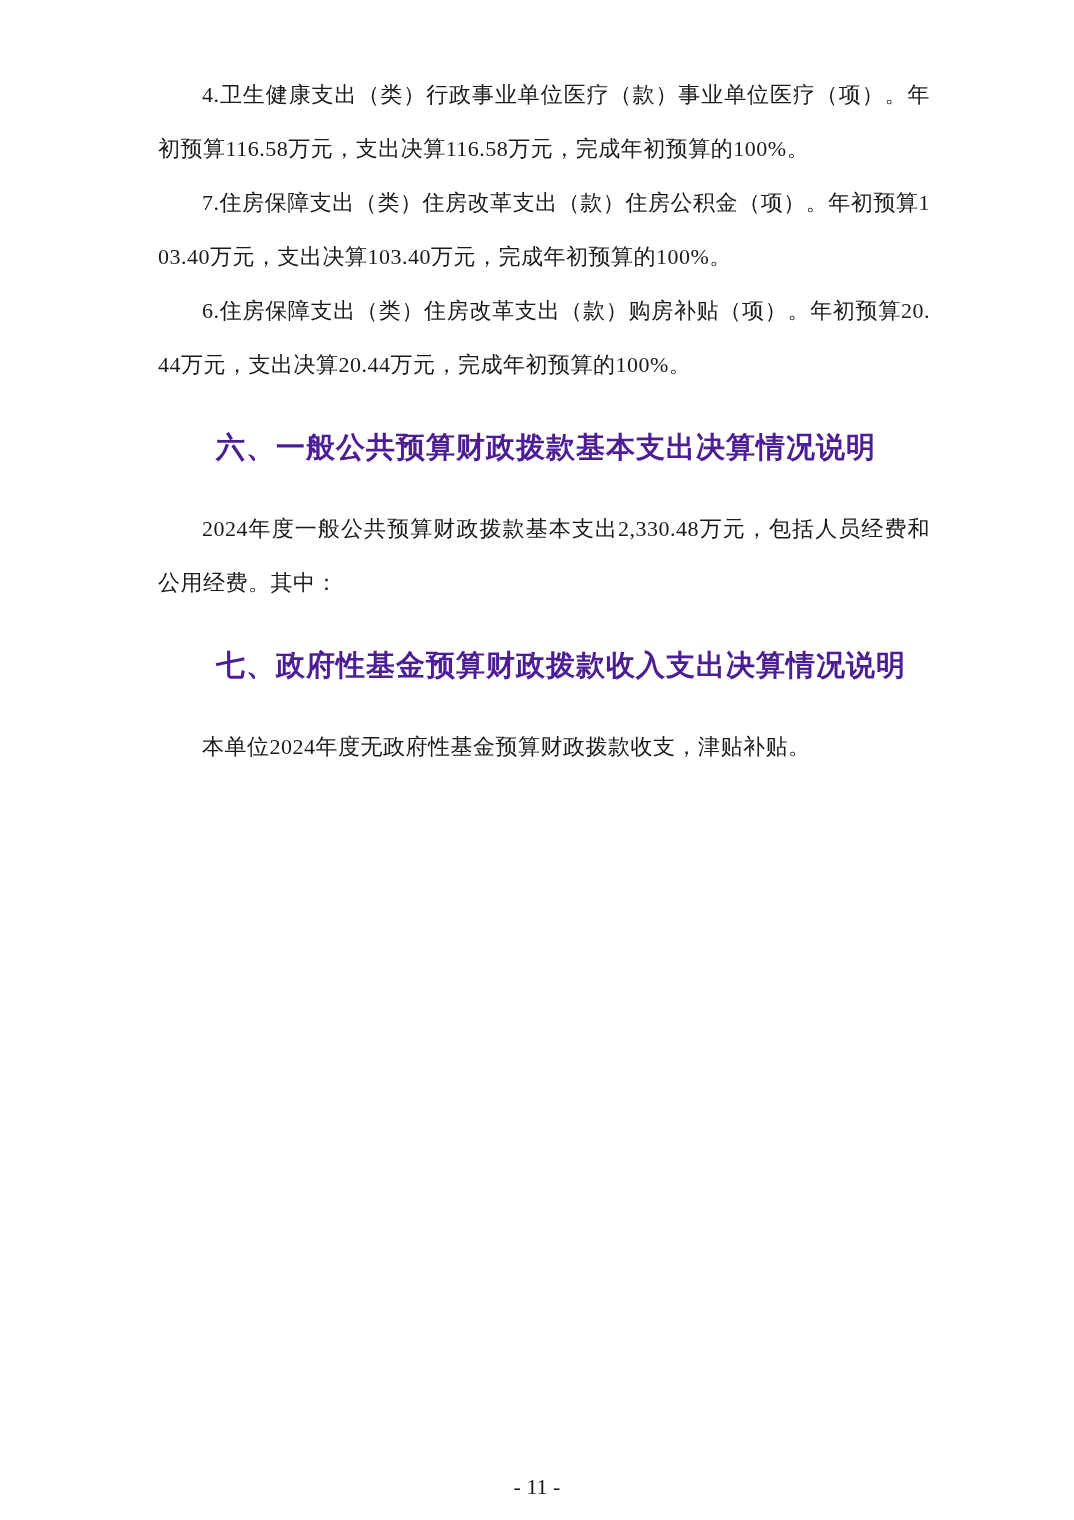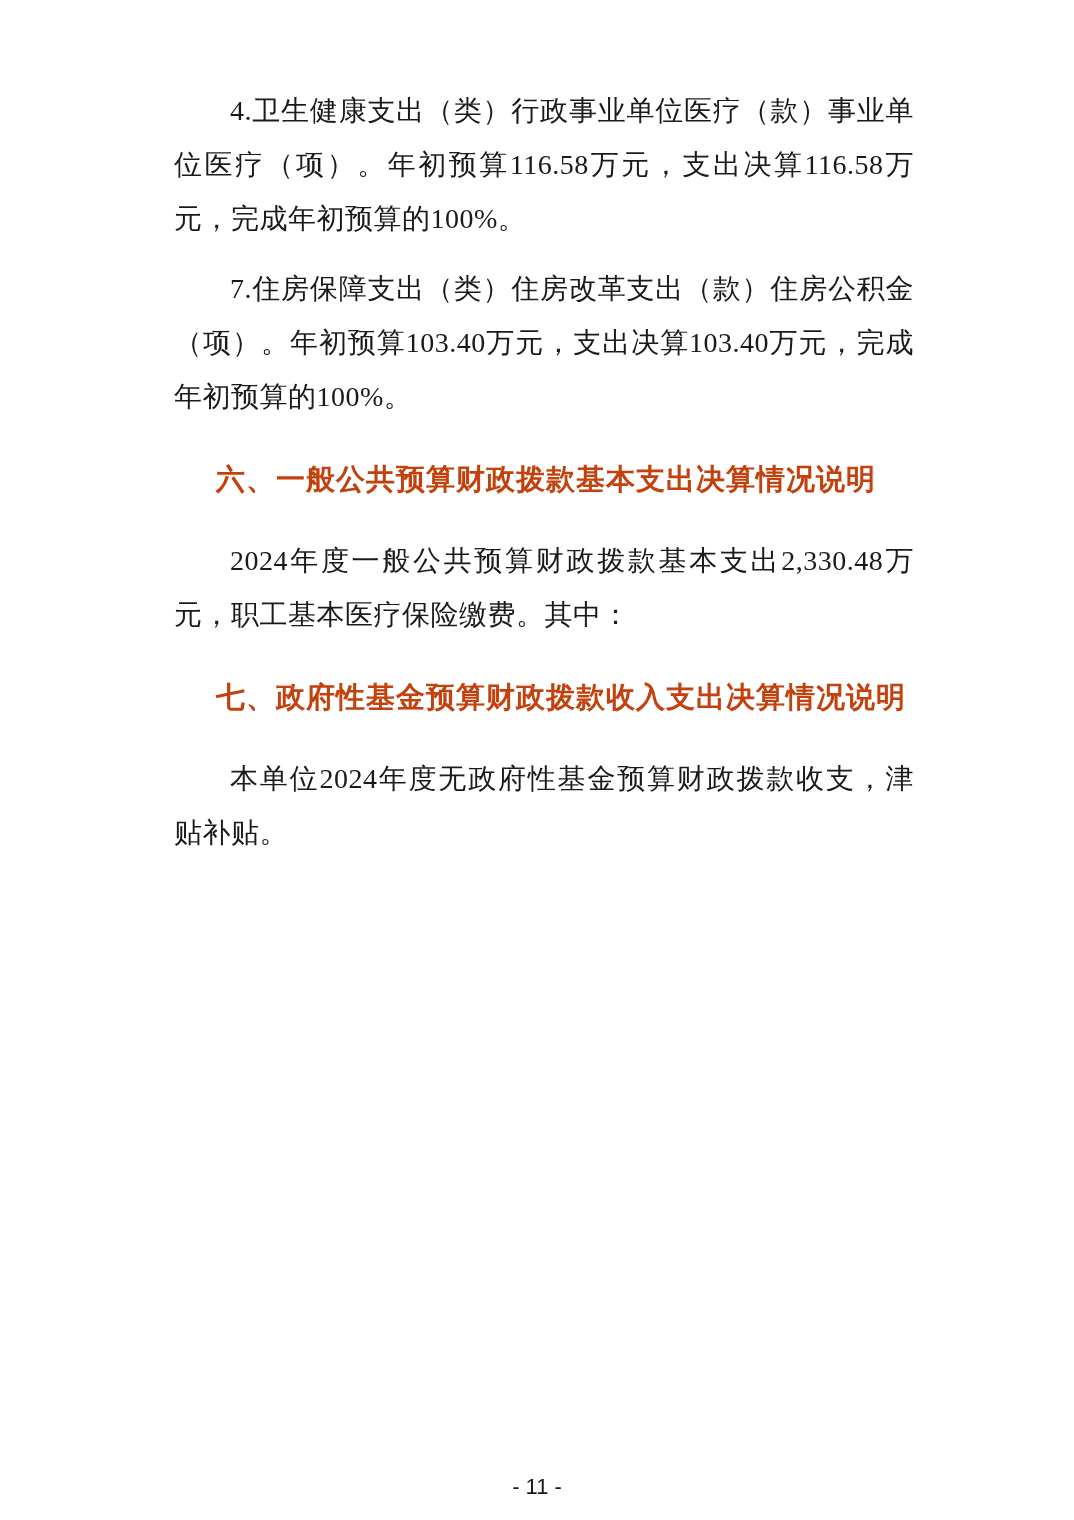--- a/index.html
+++ b/index.html
@@ -17,60 +17,61 @@
     font-family: "Liberation Serif", "DejaVu Serif", serif;
     color: #1a1a1a;
   }
   .doc-body {
     position: absolute;
     left: 158px;
     top: 68px;
     width: 772px;
   }
   .body-para {
-    margin: 16px;
-    font-size: 28px;
+    margin: 0;
+    font-size: 22px;
     line-height: 54px;
     text-indent: 2em;
     text-align: justify;
     text-justify: inter-character;
     letter-spacing: 0.5px;
     word-break: break-all;
   }
   .section-heading {
     margin: 28px 0;
     font-family: "Liberation Sans", "DejaVu Sans", sans-serif;
     font-weight: 700;
     font-size: 29px;
     line-height: 54px;
     text-indent: 2em;
     letter-spacing: 1px;
-    color: #c2410c;
+    color: #4c1d95;
   }
   .page-footer {
     position: absolute;
     left: 0;
     right: 0;
     bottom: 18px;
     text-align: center;
-    font-family: Liberation Sans, sans-serif;
+    font-family: Liberation Serif, serif;
     font-size: 22px;
     line-height: 30px;
     color: #1a1a1a;
   }
 </style>
 </head>
 <body>
 
 <div class="page">
   <main class="doc-body">
     <p class="body-para">4.卫生健康支出（类）行政事业单位医疗（款）事业单位医疗（项）。年初预算116.58万元，支出决算116.58万元，完成年初预算的100%。</p>
     <p class="body-para">7.住房保障支出（类）住房改革支出（款）住房公积金（项）。年初预算103.40万元，支出决算103.40万元，完成年初预算的100%。</p>
+    <p class="body-para">6.住房保障支出（类）住房改革支出（款）购房补贴（项）。年初预算20.44万元，支出决算20.44万元，完成年初预算的100%。</p>
     <h2 class="section-heading">六、一般公共预算财政拨款基本支出决算情况说明</h2>
-    <p class="body-para">2024年度一般公共预算财政拨款基本支出2,330.48万元，职工基本医疗保险缴费。其中：</p>
+    <p class="body-para">2024年度一般公共预算财政拨款基本支出2,330.48万元，包括人员经费和公用经费。其中：</p>
     <h2 class="section-heading">七、政府性基金预算财政拨款收入支出决算情况说明</h2>
     <p class="body-para">本单位2024年度无政府性基金预算财政拨款收支，津贴补贴。</p>
   </main>
 
   <footer class="page-footer">
     <span>- 11 -</span>
   </footer>
 </div>
 
 </body></html>

